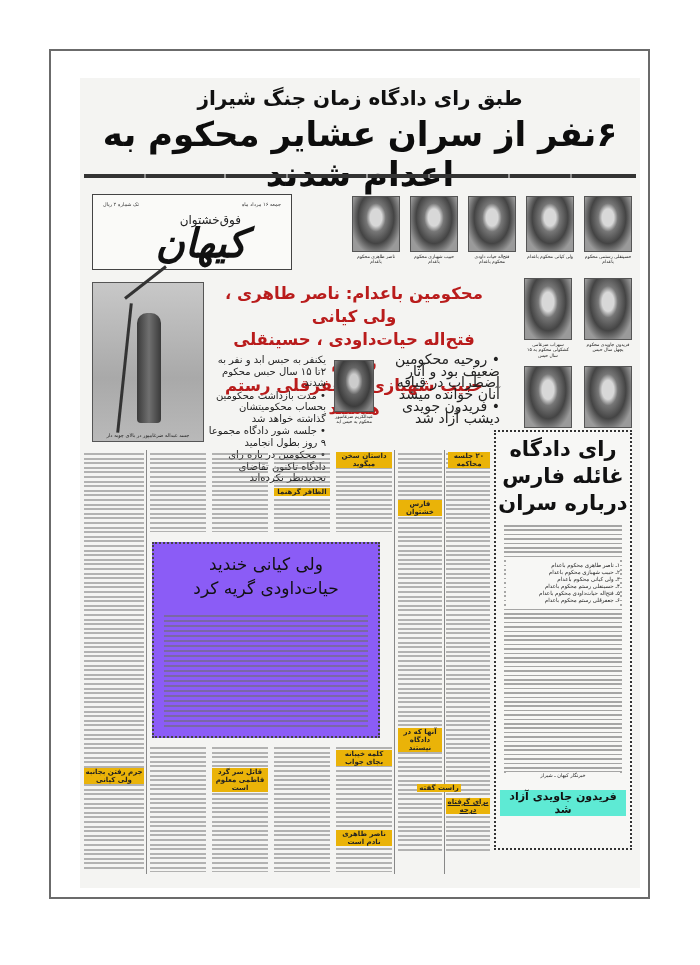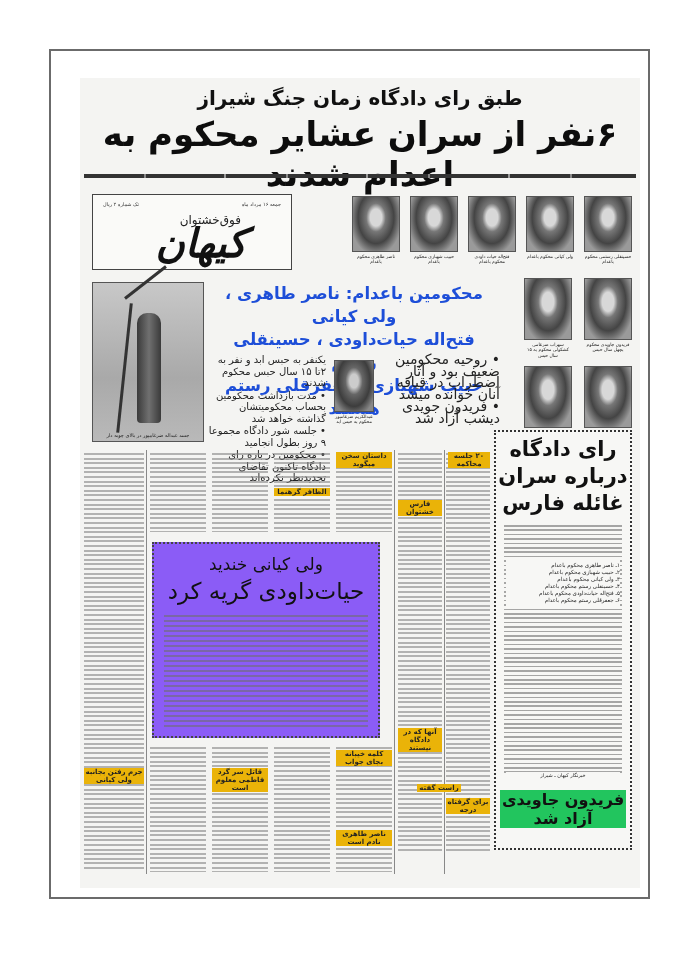--- a/index.html
+++ b/index.html
@@ -53,21 +53,21 @@
   .portraits-side .portrait .ph { height: 62px; }
 
   
   .hang-photo { position: absolute; left: 12px; top: 204px; width: 112px; height: 160px; border: 1px solid #555; background: linear-gradient(180deg, #c8c8c8, #a9a9a9 60%, #b9b9b9); }
   .hang-photo .figure { position: absolute; left: 44px; top: 30px; width: 24px; height: 110px; background: linear-gradient(90deg,#3a3a3a,#707070,#3a3a3a); border-radius: 10px 10px 4px 4px; }
   .hang-photo .pole { position: absolute; left: 30px; top: 20px; width: 3px; height: 130px; background: #333; transform: rotate(6deg); }
   .hang-photo .beam { position: absolute; left: 32px; top: 14px; width: 52px; height: 3px; background: #333; transform: rotate(-38deg); transform-origin: left; }
   .hang-photo .cap { position: absolute; bottom: 3px; left: 4px; right: 4px; font-size: 5px; direction: rtl; text-align: center; color: #222; }
 
   
-  .subhead { position: absolute; left: 128px; top: 204px; width: 292px; font-weight: bold; font-size: 16.5px; line-height: 23px; direction: rtl; text-align: center; color: #1d4ed8; }
+  .subhead { position: absolute; left: 128px; top: 204px; width: 292px; font-weight: bold; font-size: 16.5px; line-height: 23px; direction: rtl; text-align: center; color: #b91c1c; }
 
   .bullets-right { position: absolute; left: 296px; top: 276px; width: 124px; direction: rtl; font-size: 14px; line-height: 11.5px; color: #222; }
   .bullets-left { position: absolute; left: 128px; top: 276px; width: 118px; direction: rtl; font-size: 10px; line-height: 11.5px; color: #222; }
   .bullets-right div, .bullets-left div { margin-bottom: 1px; }
 
   .mid-portrait { position: absolute; left: 254px; top: 282px; width: 40px; }
   .mid-portrait .ph { width: 40px; height: 52px; background: radial-gradient(ellipse at 50% 40%, #ccc 0 16%, #666 32%, #3d3d3d 60%, #888 85%); border: 1px solid #555; }
   .mid-portrait .cap { font-size: 4.5px; direction: rtl; text-align: center; line-height: 1.2; margin-top: 2px; }
 
   
@@ -75,26 +75,26 @@
       repeating-linear-gradient(180deg, transparent 0 1px, #7c7c7c 1px 3px, transparent 3px 4.6px);
       opacity: .55; }
   .col-head { position: absolute; font-weight: bold; font-size: 7px; direction: rtl; text-align: center; color: #222; background: #eab308; }
 
   
   .verdict { position: absolute; left: 414px; top: 352px; width: 138px; height: 420px; border: 2px dotted #333; background: #f7f7f5; }
   .verdict .title { font-weight: bold; font-size: 21px; line-height: 27px; direction: rtl; text-align: center; color: #111; margin-top: 4px; }
   .verdict .body { position: absolute; left: 8px; right: 8px; top: 92px; bottom: 72px; background: repeating-linear-gradient(180deg, transparent 0 1px, #6f6f6f 1px 2.6px, transparent 2.6px 4.4px); opacity: .6; }
   .verdict .list { position: absolute; left: 10px; right: 10px; top: 128px; direction: rtl; font-size: 5.5px; line-height: 7px; background: #f7f7f5; color: #222; padding: 2px 0; }
   .verdict .sig { position: absolute; left: 10px; right: 10px; top: 340px; direction: rtl; text-align: center; font-size: 5px; line-height: 7px; background:#f7f7f5; color:#222; }
-  .verdict .sub2 { position: absolute; left: 4px; right: 4px; top: 358px; font-weight: bold; font-size: 16px; direction: rtl; text-align: center; background:#22c55e; color:#111; }
+  .verdict .sub2 { position: absolute; left: 4px; right: 4px; top: 358px; font-weight: bold; font-size: 11px; direction: rtl; text-align: center; background:#5eead4; color:#111; }
 
   
   .dialog-box { position: absolute; left: 72px; top: 464px; width: 228px; height: 196px; border: 2px dotted #444; background: #8b5cf6; }
   .dialog-box .h1 { font-size: 17px; direction: rtl; text-align: center; margin-top: 10px; color: #111; }
-  .dialog-box .h2 { font-size: 23px; direction: rtl; text-align: center; margin-top: 4px; color: #111; }
+  .dialog-box .h2 { font-size: 17px; direction: rtl; text-align: center; margin-top: 4px; color: #111; }
   .dialog-box .body { position: absolute; left: 10px; right: 10px; top: 70px; bottom: 8px; background: repeating-linear-gradient(180deg, transparent 0 1px, #6f6f6f 1px 2.6px, transparent 2.6px 5px); opacity: .6; }
 
   .vrule { position: absolute; width: 1px; background: #888; }
 </style>
 </head>
 <body>
 
 <div class="frame"></div>
 
 <div class="paper">
@@ -200,37 +200,37 @@
   <div class="vrule" style="left:66px; top:372px; height:424px;"></div>
   <div class="vrule" style="left:314px; top:372px; height:424px;"></div>
   <div class="vrule" style="left:364px; top:372px; height:424px;"></div>
 
   <div class="col-head" style="left:368px; top:374px; width:42px;">۲۰ جلسه محاکمه</div>
   <div class="col-head" style="left:256px; top:374px; width:56px;">داستان سخن میگوید</div>
   <div class="col-head" style="left:194px; top:410px; width:56px;">الظافر گرهنما</div>
   <div class="col-head" style="left:318px; top:422px; width:44px;">فارس خشتوان</div>
   <div class="col-head" style="left:318px; top:650px; width:44px;">آنها که در دادگاه نیستند</div>
   <div class="col-head" style="left:318px; top:706px; width:44px;margin-left:19px;">راست گفته</div>
-  <div class="col-head" style="left:366px; top:720px; width:44px;">برای گرفتاه درجه</div>
+  <div class="col-head" style="left:366px; top:720px; width:44px;text-decoration:underline;">برای گرفتاه درجه</div>
   <div class="col-head" style="left:132px; top:690px; width:56px;">قاتل سر گرد فاطمی معلوم است</div>
   <div class="col-head" style="left:256px; top:672px; width:56px;">کلمه خیبانه بجای جواب</div>
   <div class="col-head" style="left:256px; top:752px; width:56px;">ناصر طاهری نادم است</div>
   <div class="col-head" style="left:4px; top:662px; width:60px;margin-top:28px;">جرم رفتن بجانبه ولی کیانی</div>
 
   <div class="dialog-box">
     <div class="h1">ولی کیانی خندید</div>
     <div class="h2">حیات‌داودی گریه کرد</div>
     <div class="body"></div>
   </div>
 
   <div class="verdict">
     <div class="title">
       <div>رای دادگاه</div>
+      <div>غائله فارس</div>
       <div>درباره سران</div>
-      <div>غائله فارس</div>
     </div>
     <div class="body"></div>
     <div class="list">
       <div>۱ـ ناصر طاهری محکوم باعدام</div>
       <div>۲ـ حبیب شهبازی محکوم باعدام</div>
       <div>۳ـ ولی کیانی محکوم باعدام</div>
       <div>۴ـ حسینقلی رستم محکوم باعدام</div>
       <div>۵ـ فتح‌اله حیات‌داودی محکوم باعدام</div>
       <div>۶ـ جعفرقلی رستم محکوم باعدام</div>
     </div>

